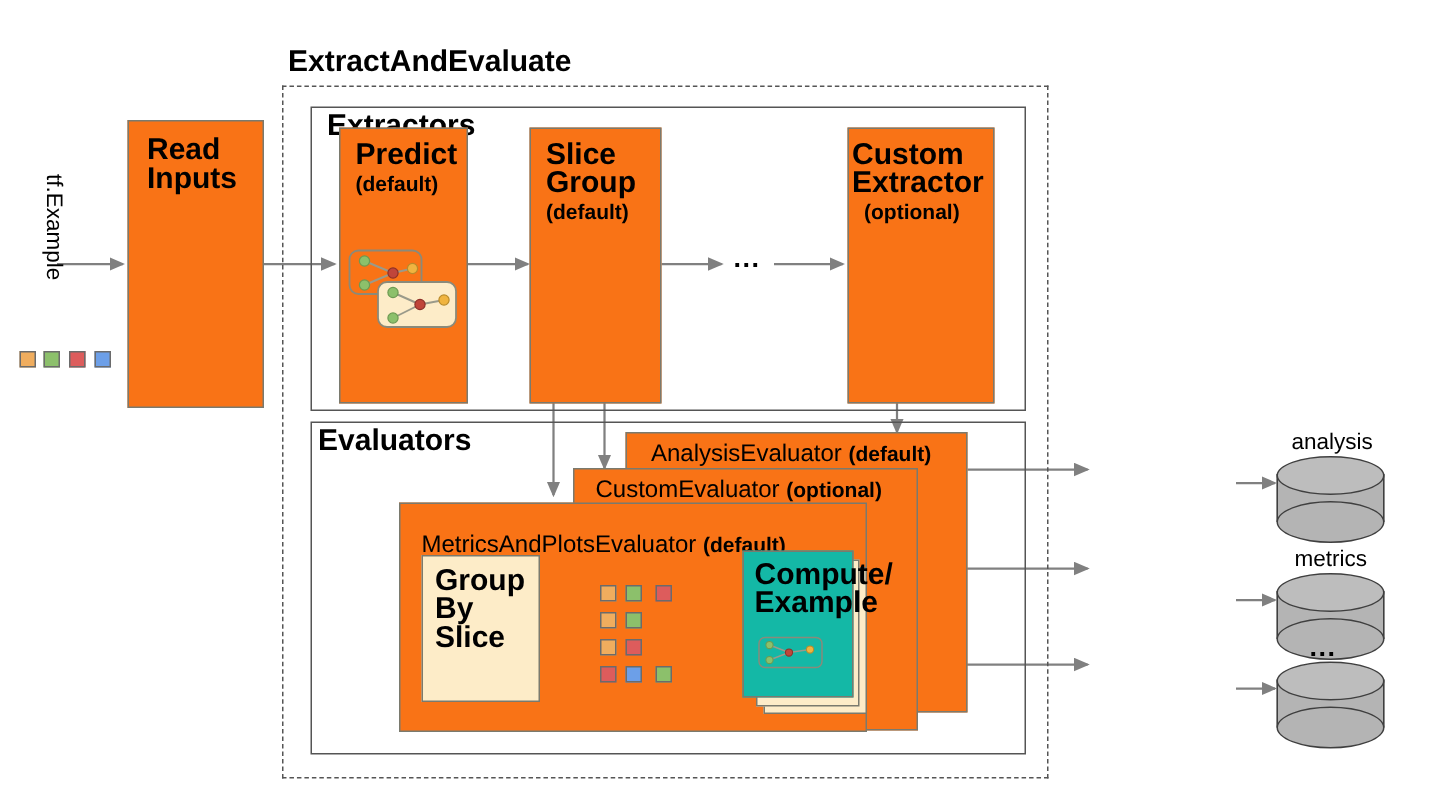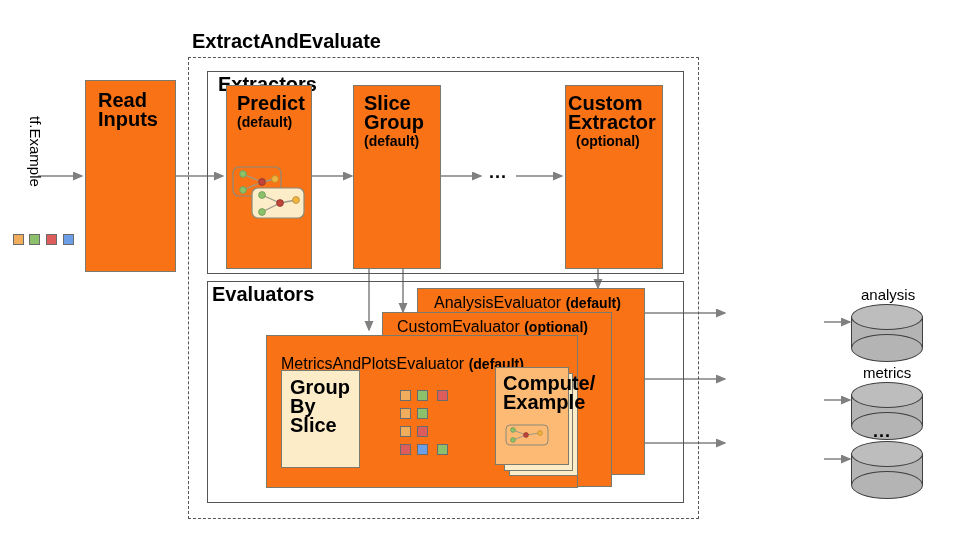--- a/index.html
+++ b/index.html
@@ -166,21 +166,21 @@
     <span class="swatch" style="left:17px;top:18px;background:#8cc06b;"></span>
     <span class="swatch" style="left:0px;top:36px;background:#f0ad5e;"></span>
     <span class="swatch" style="left:17px;top:36px;background:#dd5c5c;"></span>
     <span class="swatch" style="left:0px;top:54px;background:#dd5c5c;"></span>
     <span class="swatch" style="left:17px;top:54px;background:#6c9fe8;"></span>
     <span class="swatch" style="left:37px;top:54px;background:#8cc06b;"></span>
   </div>
 
   <div class="node plain" style="left:509px;top:378px;width:69px;height:98px;background:#fdecc8;border-color:#7a7a6e;"></div>
   <div class="node plain" style="left:504px;top:373px;width:69px;height:98px;background:#fdecc8;border-color:#7a7a6e;"></div>
-  <div class="node plain" style="left:495px;top:367px;width:74px;height:98px;background:#fdba74;border-color:#7a7a6e;">
+  <div class="node plain" style="left:495px;top:367px;width:74px;height:98px;background:#14b8a6;border-color:#7a7a6e;">
     <div class="boxlabel" style="left:7px;top:6px;">
       <div>Compute/</div>
       <div>Example</div>
     </div>
     <svg style="position:absolute;left:9px;top:56px;" width="44" height="22" viewBox="0 0 44 22">
       <rect x="1" y="1" width="42" height="20" rx="4" fill="none" stroke="#8a8a7a" stroke-width="1"></rect>
       <path d="M8,6 L21,11 M8,16 L21,11 M21,11 L35,9" stroke="#9a9a8a" stroke-width="1" fill="none"></path>
       <circle cx="8" cy="6" r="2.4" fill="#8cc06b" stroke="#6d9a52" stroke-width="0.7"></circle>
       <circle cx="8" cy="16" r="2.4" fill="#8cc06b" stroke="#6d9a52" stroke-width="0.7"></circle>
       <circle cx="21" cy="11" r="2.4" fill="#c0453a" stroke="#8e3029" stroke-width="0.7"></circle>

